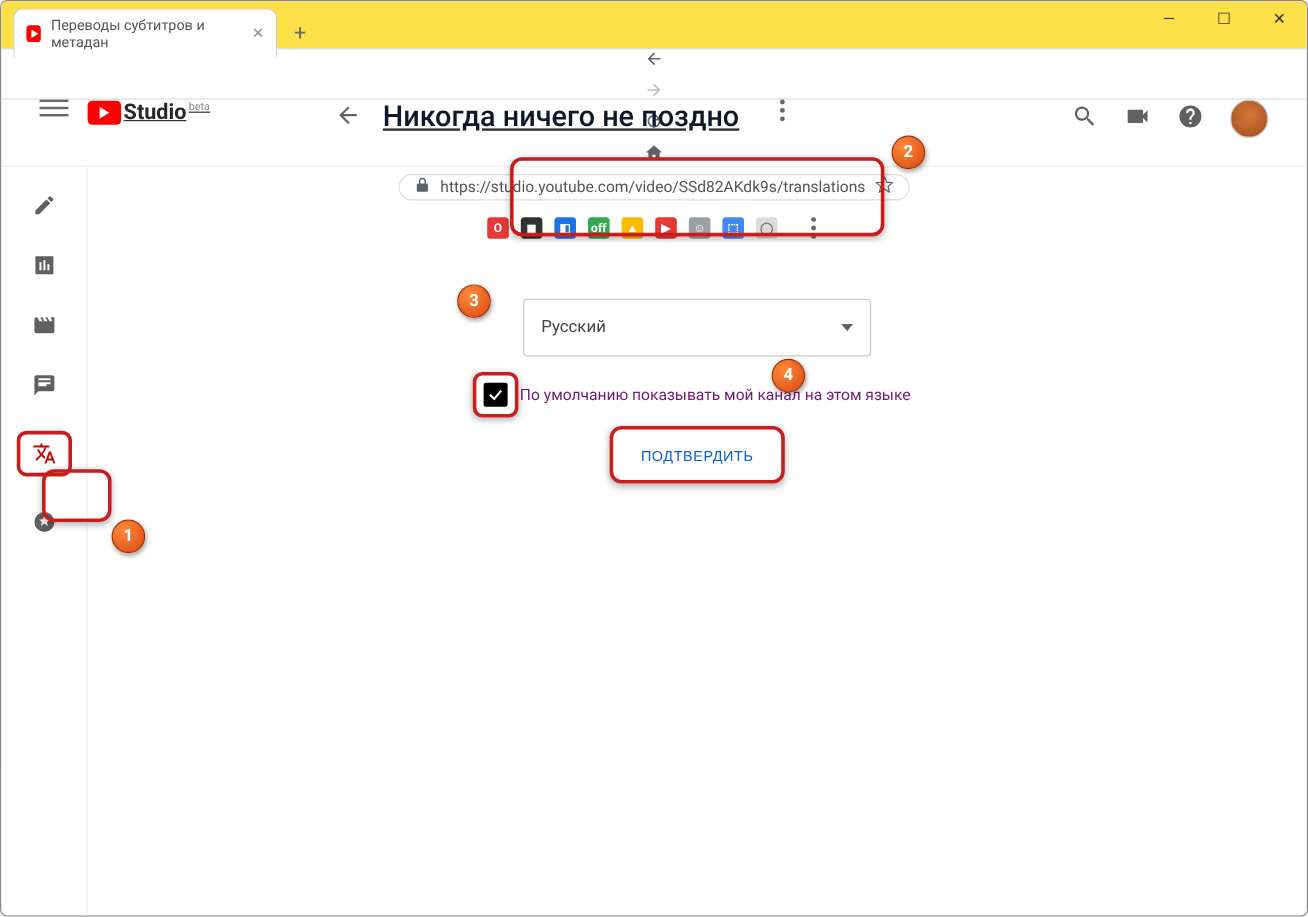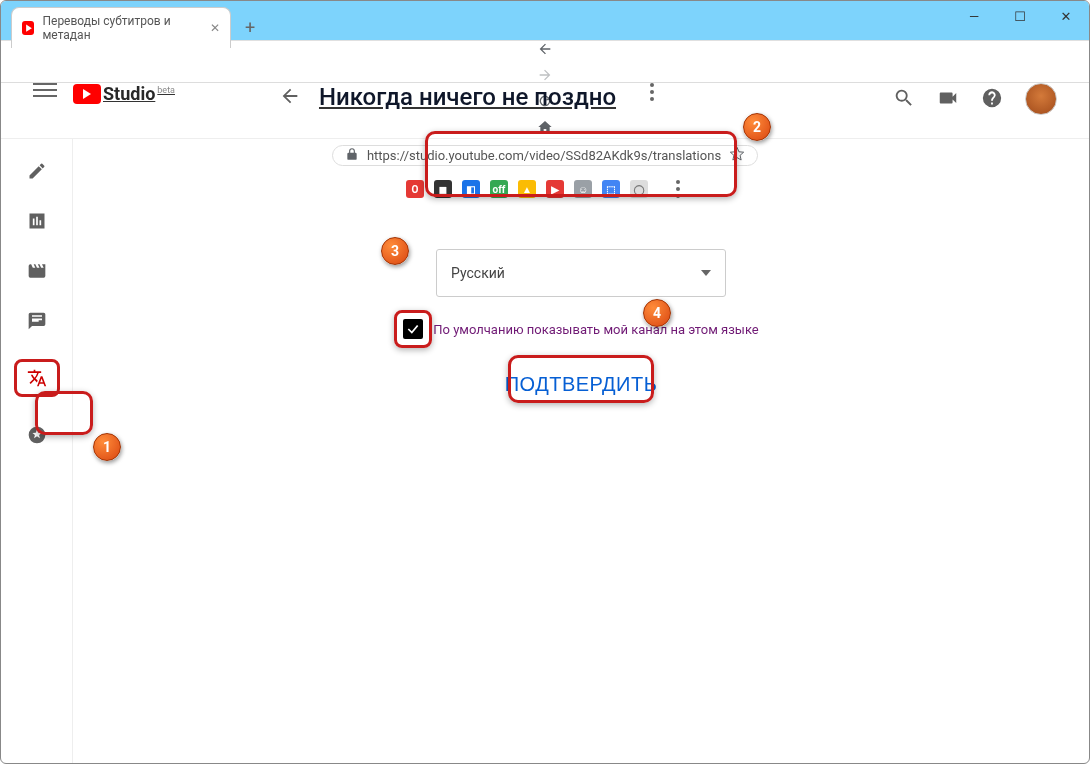--- a/index.html
+++ b/index.html
@@ -1,18 +1,18 @@
 <!DOCTYPE html>
 <html><head>
 <meta charset="utf-8">
 <style>
 * { box-sizing: border-box; margin: 0; padding: 0; }
 body { font-family: Roboto, Arial, sans-serif; background: #fff; font-size: 13px; color: #333; }
 .window { width: 1090px; height: 764px; border: 1px solid #888; border-radius: 6px; overflow: hidden; position: relative; background: #fff; }
-.titlebar { height: 40px; display: flex; align-items: flex-start; justify-content: space-between; padding: 0 0 0 10px; background: #7dd3fc; border-bottom: 1px solid #e0e0e0; }
+.titlebar { height: 40px; display: flex; align-items: flex-start; justify-content: space-between; padding: 0 0 0 10px; background: #fde047; border-bottom: 1px solid #e0e0e0; }
 .tabs { display: flex; align-items: center; gap: 6px; padding-top: 6px; }
 .tab { display: flex; align-items: center; gap: 8px; background: #fff; border: 1px solid #ccc; border-bottom: none; border-radius: 8px 8px 0 0; padding: 6px 10px; max-width: 220px; font-size: 12px; color: #555; }
 .tab .fav { width: 14px; height: 14px; border-radius: 3px; display: flex; align-items: center; justify-content: center; }
 .fav-yt { background: #FF0000; }
 .fav-yt svg { fill: #fff; }
 .newtab { font-size: 18px; color: #666; padding: 4px 8px; cursor: pointer; }
 .wincontrols { display: flex; }
 .wcbtn { width: 46px; height: 30px; display: flex; align-items: center; justify-content: center; font-size: 13px; color: #333; }
 .addressbar { height: 42px; display: flex; align-items: center; gap: 10px; padding: 0 10px; border-bottom: 1px solid #ddd; flex-direction: column; }
 .abbtn { width: 26px; height: 26px; display: flex; align-items: center; justify-content: center; color: #5f6368; border-radius: 50%; }
@@ -44,21 +44,21 @@
 .sidenav .nitem { width: 24px; height: 24px; display: flex; align-items: center; justify-content: center; position: relative; }
 .sidenav .nitem svg { width: 20px; height: 20px; fill: #606060; }
 .sidenav .nitem.active svg { fill: #cc0000; }
 .nitem.active-hl { border: 3px solid #c91c1c; border-radius: 8px; padding: 6px 10px; width: auto; height: auto; }
 .content { flex: 1; display: flex; flex-direction: column; align-items: center; padding-top: 110px; position: relative; }
 .select { width: 290px; height: 48px; border: 1px solid #ccc; border-radius: 3px; display: flex; align-items: center; justify-content: space-between; padding: 0 14px; font-size: 14px; color: #444; }
 .dropdown-tri { border-top: 6px solid #666; border-left: 5px solid transparent; border-right: 5px solid transparent; }
 .chkrow { display: flex; align-items: center; gap: 10px; margin-top: 22px; font-size: 13px; color: #701a75; }
 .chk { width: 20px; height: 20px; background: #000; border-radius: 2px; display: flex; align-items: center; justify-content: center; }
 .chk svg { width: 14px; height: 14px; stroke: #fff; stroke-width: 3; fill: none; }
-.confirm { margin-top: 24px; padding: 10px 18px; border: none; background: transparent; color: #065fd4; font-size: 20px; font-weight: 500; letter-spacing: 0.5px; cursor: pointer; }
+.confirm { margin-top: 24px; padding: 10px 18px; border: none; background: transparent; color: #065fd4; font-size: 12px; font-weight: 500; letter-spacing: 0.5px; cursor: pointer; }
 .marker { position: absolute; width: 28px; height: 28px; background: radial-gradient(circle at 35% 30%, #ff8c3a, #d94510); border-radius: 50%; color: #fff; font-weight: bold; display: flex; align-items: center; justify-content: center; font-size: 14px; box-shadow: 1px 2px 4px rgba(0,0,0,0.4); border:1px solid #a03000; z-index: 10; }
 .callout { position: absolute; border: 3px solid #c91c1c; border-radius: 10px; box-shadow: 0 2px 6px rgba(0,0,0,0.3); pointer-events: none; z-index: 5; }
 .botnav { position: absolute; bottom: 12px; left: 0; width: 72px; display: flex; flex-direction: column; align-items: center; gap: 22px; }
 </style>
 </head>
 <body>
 
 <div class="window">
 
   <div class="titlebar">

